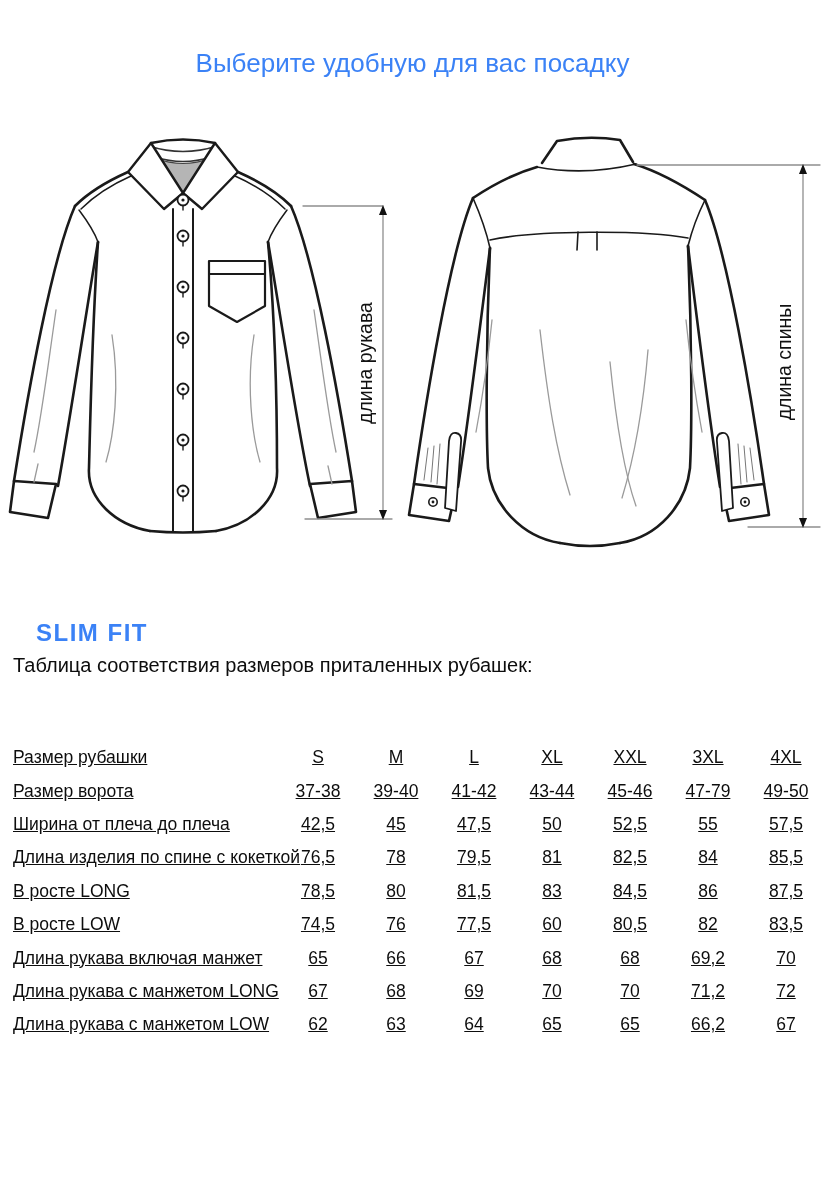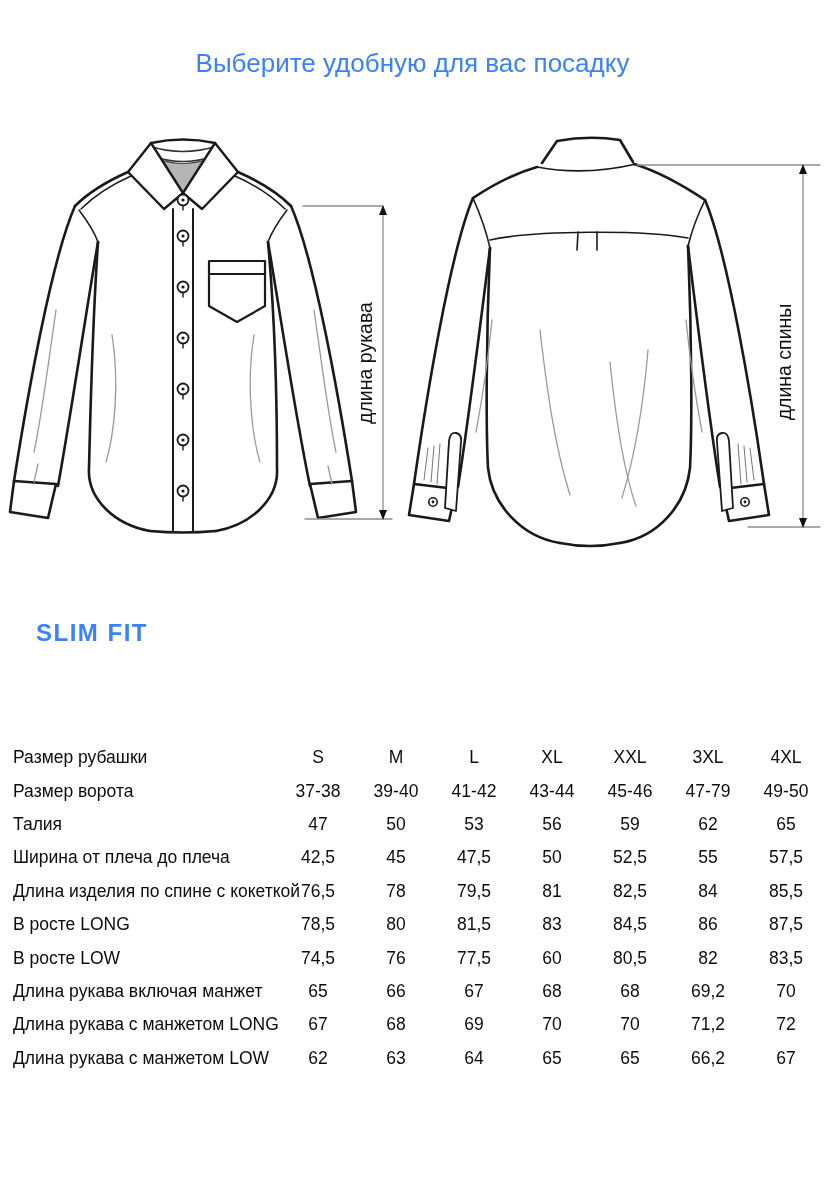--- a/index.html
+++ b/index.html
@@ -20,21 +20,21 @@
   }
   .section-subtitle {
     position:absolute; top:654px; left:13px;
     font-size:20px; font-weight:400; color:#0d0d0d;
   }
   table.size-table {
     position:absolute; top:741px; left:13px;
     border-collapse:collapse; table-layout:fixed; width:812px;
     font-size:17.5px; color:#0d0d0d;
   }
-  table.size-table tr { height:33.4px; }
+  table.size-table tr { height:33.4px;text-decoration:underline; }
   table.size-table th, table.size-table td {
     font-weight:400; padding:0; vertical-align:middle; white-space:nowrap;
   }
   table.size-table .lbl { text-align:left; }
   table.size-table .val { text-align:center; }
   svg text.dim-label {
     font-family:"Liberation Sans","DejaVu Sans",sans-serif;
     font-size:19.5px; fill:#111;
   }
 </style>
@@ -211,20 +211,21 @@
           <path d="M803,170 L803,522"></path>
         </g>
         <polygon points="803,164 799,174 807,174" fill="#111"></polygon>
         <polygon points="803,528 799,518 807,518" fill="#111"></polygon>
         <text class="dim-label" text-anchor="middle" transform="translate(791,362) rotate(-90)">длина спины</text>
       </g>
     </g>
   </svg>
 
   <div class="section-heading">SLIM FIT</div>
+  <div class="section-subtitle">Таблица соответствия размеров приталенных рубашек:</div>
 
   <table class="size-table">
     <colgroup>
       <col style="width:266px">
       <col style="width:78px">
         <col style="width:78px">
         <col style="width:78px">
       <col style="width:78px">
         <col style="width:78px">
         <col style="width:78px">
@@ -247,30 +248,20 @@
           <td class="lbl">Размер ворота</td>
           <td class="val">37-38</td>
           <td class="val">39-40</td>
           <td class="val">41-42</td>
           <td class="val">43-44</td>
           <td class="val">45-46</td>
           <td class="val">47-79</td>
           <td class="val">49-50</td>
         </tr>
         <tr>
-          <td class="lbl">Талия</td>
-          <td class="val">47</td>
-          <td class="val">50</td>
-          <td class="val">53</td>
-          <td class="val">56</td>
-          <td class="val">59</td>
-          <td class="val">62</td>
-          <td class="val">65</td>
-        </tr>
-        <tr>
           <td class="lbl">Ширина от плеча до плеча</td>
           <td class="val">42,5</td>
           <td class="val">45</td>
           <td class="val">47,5</td>
           <td class="val">50</td>
           <td class="val">52,5</td>
           <td class="val">55</td>
           <td class="val">57,5</td>
         </tr>
         <tr>

